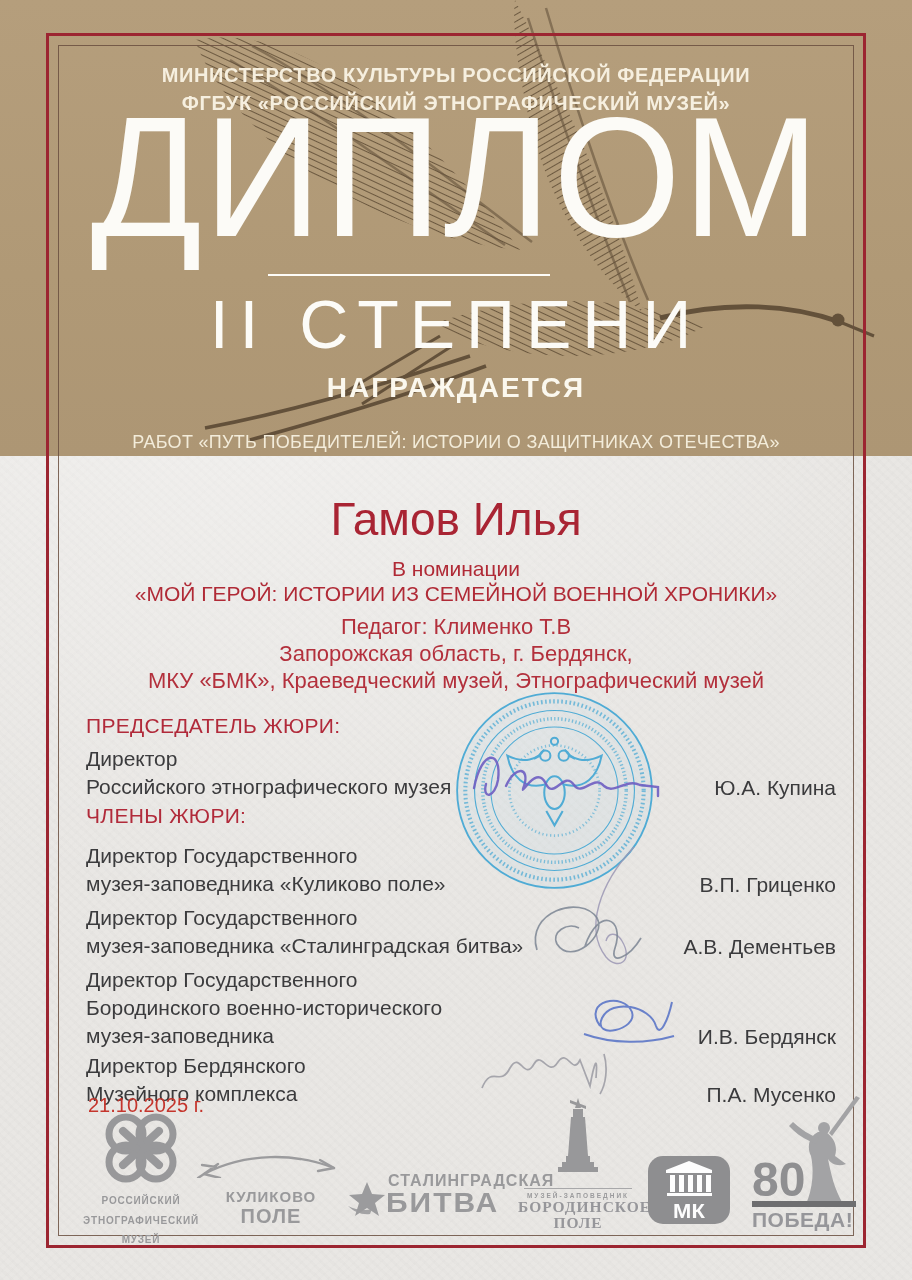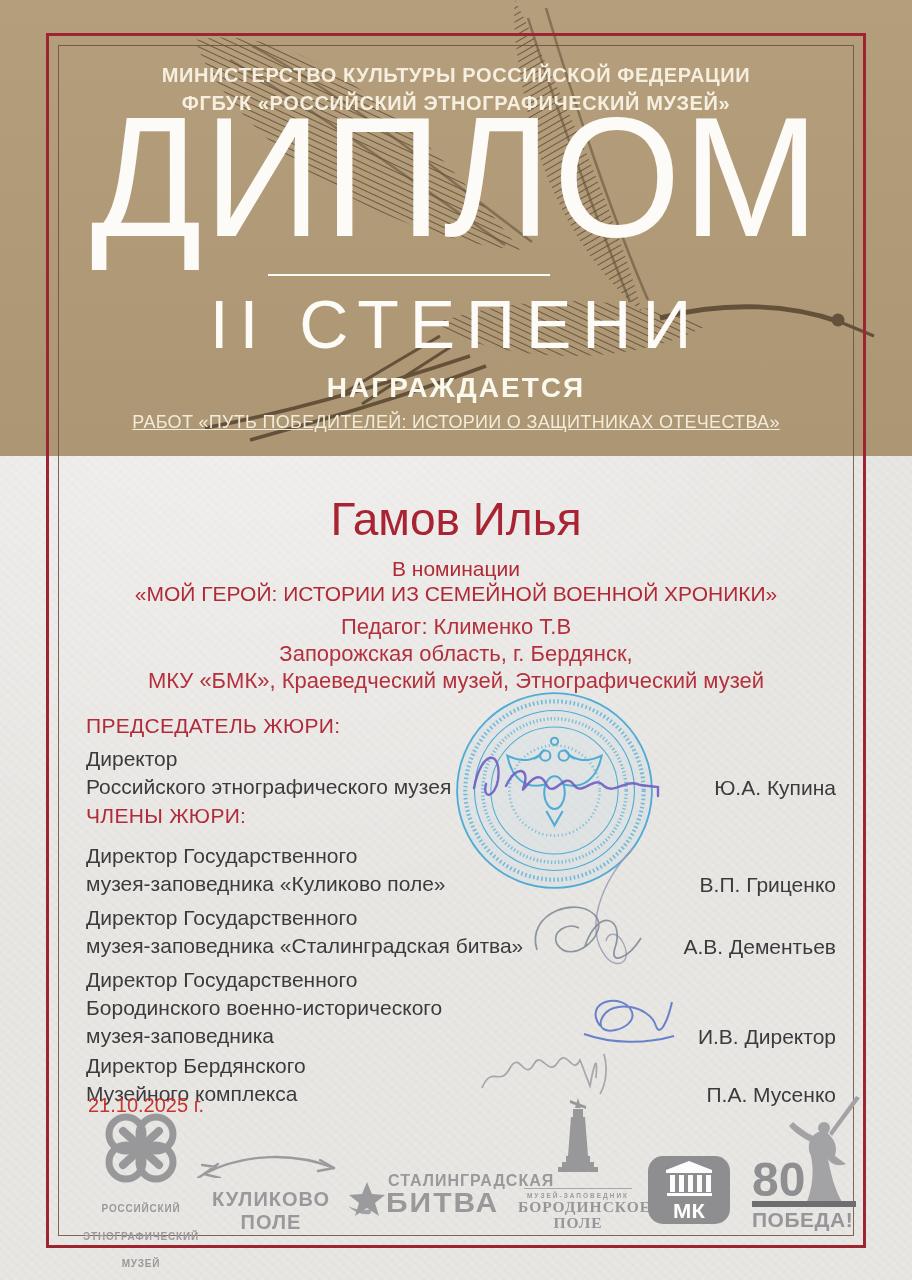--- a/index.html
+++ b/index.html
@@ -27,21 +27,21 @@
   
   .h-line{font-size:20px;font-weight:bold;color:#f6efdf;letter-spacing:.6px;}
   #h-line1{top:64px;}
   #h-line2{top:92px;}
   #title{top:96px;font-size:164px;line-height:1;color:#fcfbf7;font-weight:100;letter-spacing:2px;transform:scaleY(1.04);}
   #title-underline{top:274px;left:268px;width:282px;height:2px;background:#fdfcf8;}
   #degree{top:290px;font-size:68px;line-height:1;font-weight:100;color:#fcfbf7;letter-spacing:11px;}
   #awarded{top:372px;font-size:28px;font-weight:bold;color:#fbf8ee;letter-spacing:2px;}
   .contest{font-size:18px;color:#f3ecda;letter-spacing:.3px;font-weight:500;}
   #contest1{top:410px;}
-  #contest2{top:412px;text-decoration:underline;}
+  #contest2{top:432px;}
 
   
   #recipient-name{top:492px;font-size:46px;color:#a92433;}
   .red-s{font-size:21px;color:#b02a36;}
   #nom-label{top:557px;}
   #nomination{top:582px;}
   .red-m{font-size:22px;color:#b3303c;}
   #teacher{top:614px;}
   #location{top:641px;}
   #institution{top:668px;}
@@ -66,23 +66,23 @@
   #sig-kupina{left:468px;top:740px;}
   #sig-gritsenko{left:572px;top:845px;}
   #sig-dementyev{left:523px;top:888px;}
   #sig-korneev{left:576px;top:992px;}
   #sig-musenko{left:478px;top:1048px;}
 
   
   .logo{color:#99999b;text-align:center;}
   .logo-txt{font-weight:bold;color:#99999b;}
   #logo-rem{left:82px;top:1112px;width:118px;}
-  #logo-rem .logo-txt{font-size:10px;line-height:13.5px;letter-spacing:.8px;margin-top:14px;}
+  #logo-rem .logo-txt{font-size:10px;line-height:13.5px;letter-spacing:.8px;margin-top:6px;}
   #logo-kulikovo{left:196px;top:1148px;width:150px;}
-  #logo-kulikovo .t1{font-size:20px;letter-spacing:1px;margin-top:6px;}
+  #logo-kulikovo .t1{font-size:15px;letter-spacing:1px;margin-top:6px;}
   #logo-kulikovo .t2{font-size:20px;letter-spacing:1px;margin-top:0px;}
   #logo-stalingrad{left:346px;top:1172px;width:160px;}
   #stal-top{font-size:16px;letter-spacing:1px;text-align:center;margin-left:42px;}
   #stal-main{font-size:30px;letter-spacing:2px;line-height:26px;text-align:left;margin-left:40px;transform:scaleY(.92);}
   #stal-star{position:absolute;left:0;top:8px;}
   #logo-borodino{left:518px;top:1096px;width:120px;}
   #boro-rule{height:1px;background:#a8a8aa;margin:4px 6px 3px;}
   #boro-top{font-size:6.5px;letter-spacing:2px;color:#9b9b9d;font-weight:bold;}
   .boro-main{font-family:"Liberation Serif",serif;font-weight:bold;font-size:15.5px;letter-spacing:1px;color:#96969a;line-height:16px;}
   #logo-mk{left:648px;top:1156px;width:82px;height:68px;background:#8e8e90;border-radius:15px;text-align:center;}
@@ -162,21 +162,21 @@
   </div>
   <div class="jury-row" id="row-m2">
     <div class="jury-pos">Директор Государственного</div>
     <div class="jury-pos">музея-заповедника «Сталинградская битва»</div>
     <div class="jury-name">А.В. Дементьев</div>
   </div>
   <div class="jury-row" id="row-m3">
     <div class="jury-pos">Директор Государственного</div>
     <div class="jury-pos">Бородинского военно-исторического</div>
     <div class="jury-pos">музея-заповедника</div>
-    <div class="jury-name">И.В. Директор</div>
+    <div class="jury-name">И.В. Бердянск</div>
   </div>
   <div class="jury-row" id="row-m4">
     <div class="jury-pos">Директор Бердянского</div>
     <div class="jury-pos">Музейного комплекса</div>
     <div class="jury-name">П.А. Мусенко</div>
   </div>
 
   <div class="abs" id="date">21.10.2025 г.</div>
 
   <svg class="abs" id="stamp" viewBox="0 0 200 200">

